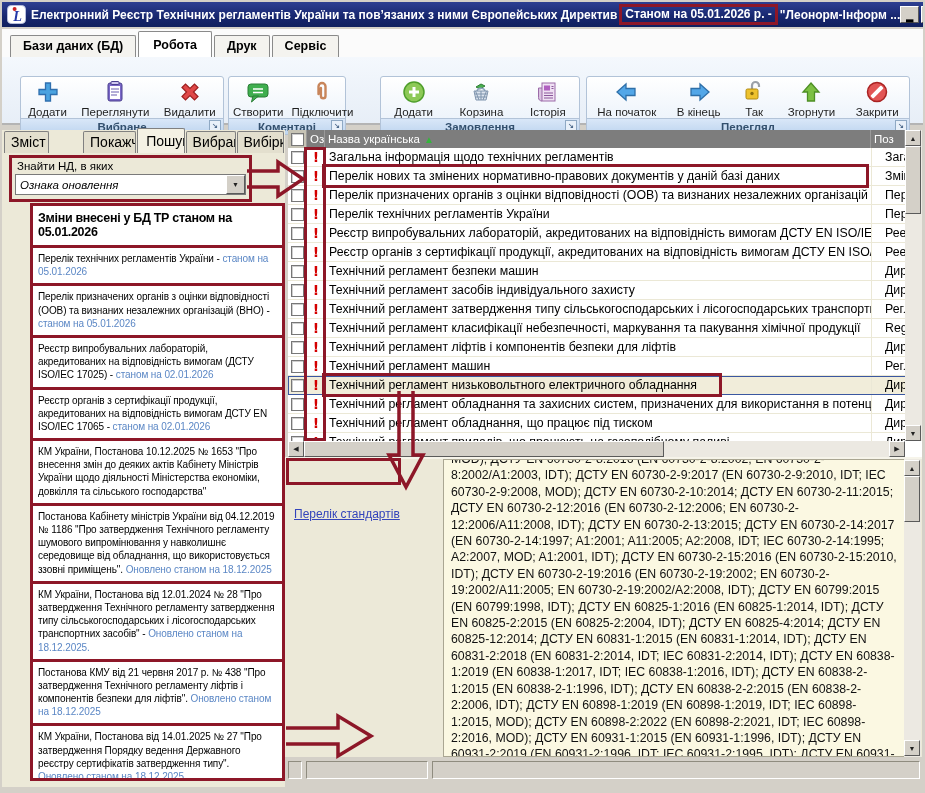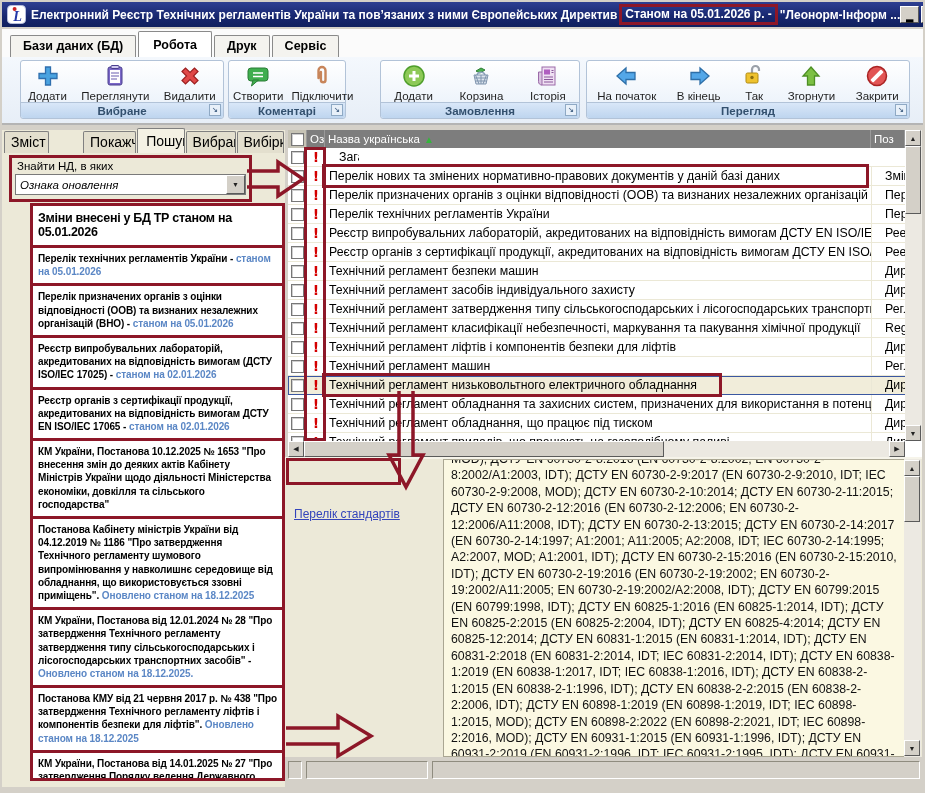--- a/index.html
+++ b/index.html
@@ -21,21 +21,21 @@
   .tabstrip{position:absolute;left:2px;top:29px;right:2px;height:28px;
     background:#fbfbfb;display:flex;align-items:flex-end;padding-left:8px;
     border-bottom:1px solid #b9b9b9;}
   .mtab{border:1px solid #8a8a8a;border-bottom:none;background:#f4f3ef;
     font-size:12.5px;font-weight:bold;color:#000;padding:3px 12px 4px;
     margin-right:2px;border-radius:2px 2px 0 0;}
   .mtab.active{background:#ffffff;padding:6px 14px 6px;position:relative;top:1px;}
   
   .ribbon{position:absolute;left:2px;top:57px;right:2px;height:66px;
     background:linear-gradient(#f4f8fd,#e7eef7);border-bottom:2px solid #b4b4b4;}
-  .rgroup{position:absolute;top:3px;height:59px;border:1px solid #b2c3d8;
+  .rgroup{position:absolute;top:19px;height:59px;border:1px solid #b2c3d8;
     border-radius:3px;background:linear-gradient(#ffffff,#eef4fb 70%,#e3ecf7);
     box-sizing:border-box;}
   .rbtns{display:flex;justify-content:space-around;align-items:flex-start;height:42px;padding-top:2px;}
   .rbtn{display:flex;flex-direction:column;align-items:center;padding:0 4px;cursor:default;}
   .ricon{width:26px;height:26px;display:block;}
   .ricon svg{width:26px;height:26px;display:block;}
   .rlabel{font-size:11.5px;color:#1f1f1f;margin-top:1px;white-space:nowrap;}
   .rcap{position:absolute;left:0;right:0;bottom:0;height:15px;
     background:linear-gradient(#d9e7f8,#bed5ef);border-top:1px solid #b2c3d8;
     border-radius:0 0 3px 3px;display:flex;align-items:center;justify-content:center;
@@ -55,21 +55,21 @@
   .combo{display:flex;height:19px;border:1px solid #7a7a7a;background:#fff;align-items:center;font-style:italic;}
   .combo-text{flex:1;font-size:11.5px;padding-left:4px;color:#000;}
   .combo-btn{width:17px;height:17px;background:#d4d0c8;border:1px solid;
     border-color:#fff #5a5a5a #5a5a5a #fff;font-size:7px;color:#222;
     display:flex;align-items:center;justify-content:center;}
   .side-list{position:absolute;left:0;right:0;top:73px;bottom:6px;
     border:3px solid #8d1728;background:#fff;overflow:hidden;box-sizing:border-box;margin-left:28px;}
   .side-head{font-size:12.5px;font-weight:bold;letter-spacing:-0.3px;color:#000;
     padding:5px 5px 6px;border-bottom:3px solid #8d1728;}
   .sitem{font-size:10px;letter-spacing:-0.1px;line-height:1.32;color:#000;
-    padding:4px 5px 5px;border-bottom:3px solid #8d1728;font-weight:bold;}
+    padding:4px 5px 5px;border-bottom:3px solid #8d1728;}
   .slink{color:#5b87c5;}
   
   .tablewrap{position:absolute;left:288px;top:130px;width:634px;height:327px;background:#fff;}
   .thead{display:flex;height:18px;background:#7d7d7d;color:#fff;font-size:11.5px;}
   .th{display:flex;align-items:center;border-right:1px solid #9a9a9a;box-sizing:border-box;
       padding-left:3px;overflow:hidden;white-space:nowrap;}
   .th-sel{width:19px;justify-content:center;padding-left:0;background:#c6c3b5;}
   .th-oz{width:18px;}
   .th-name{width:546px;}
   .th-pos{width:34px;}
@@ -334,20 +334,21 @@
     <div class="th th-pos">Поз</div>
   </div>
   <div class="tbody" id="table-body">
       <div class="trow">
         <div class="td td-sel">
           <span class="cb"></span>
         </div>
         <div class="td td-oz">
           <span class="excl">!</span>
         </div>
+        <div class="td td-name">Загальна інформація щодо технічних регламентів</div>
         <div class="td td-pos">Зага</div>
       </div>
       <div class="trow">
         <div class="td td-sel">
           <span class="cb"></span>
         </div>
         <div class="td td-oz">
           <span class="excl">!</span>
         </div>
         <div class="td td-name">Перелік нових та змінених нормативно-правових документів у даній базі даних</div>

